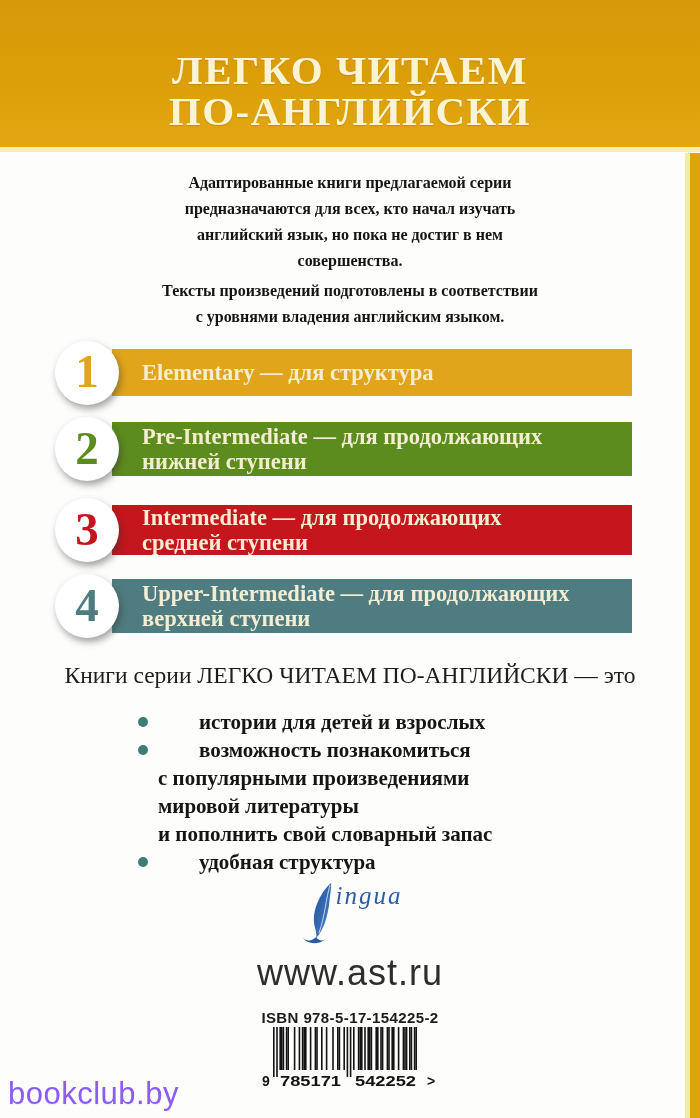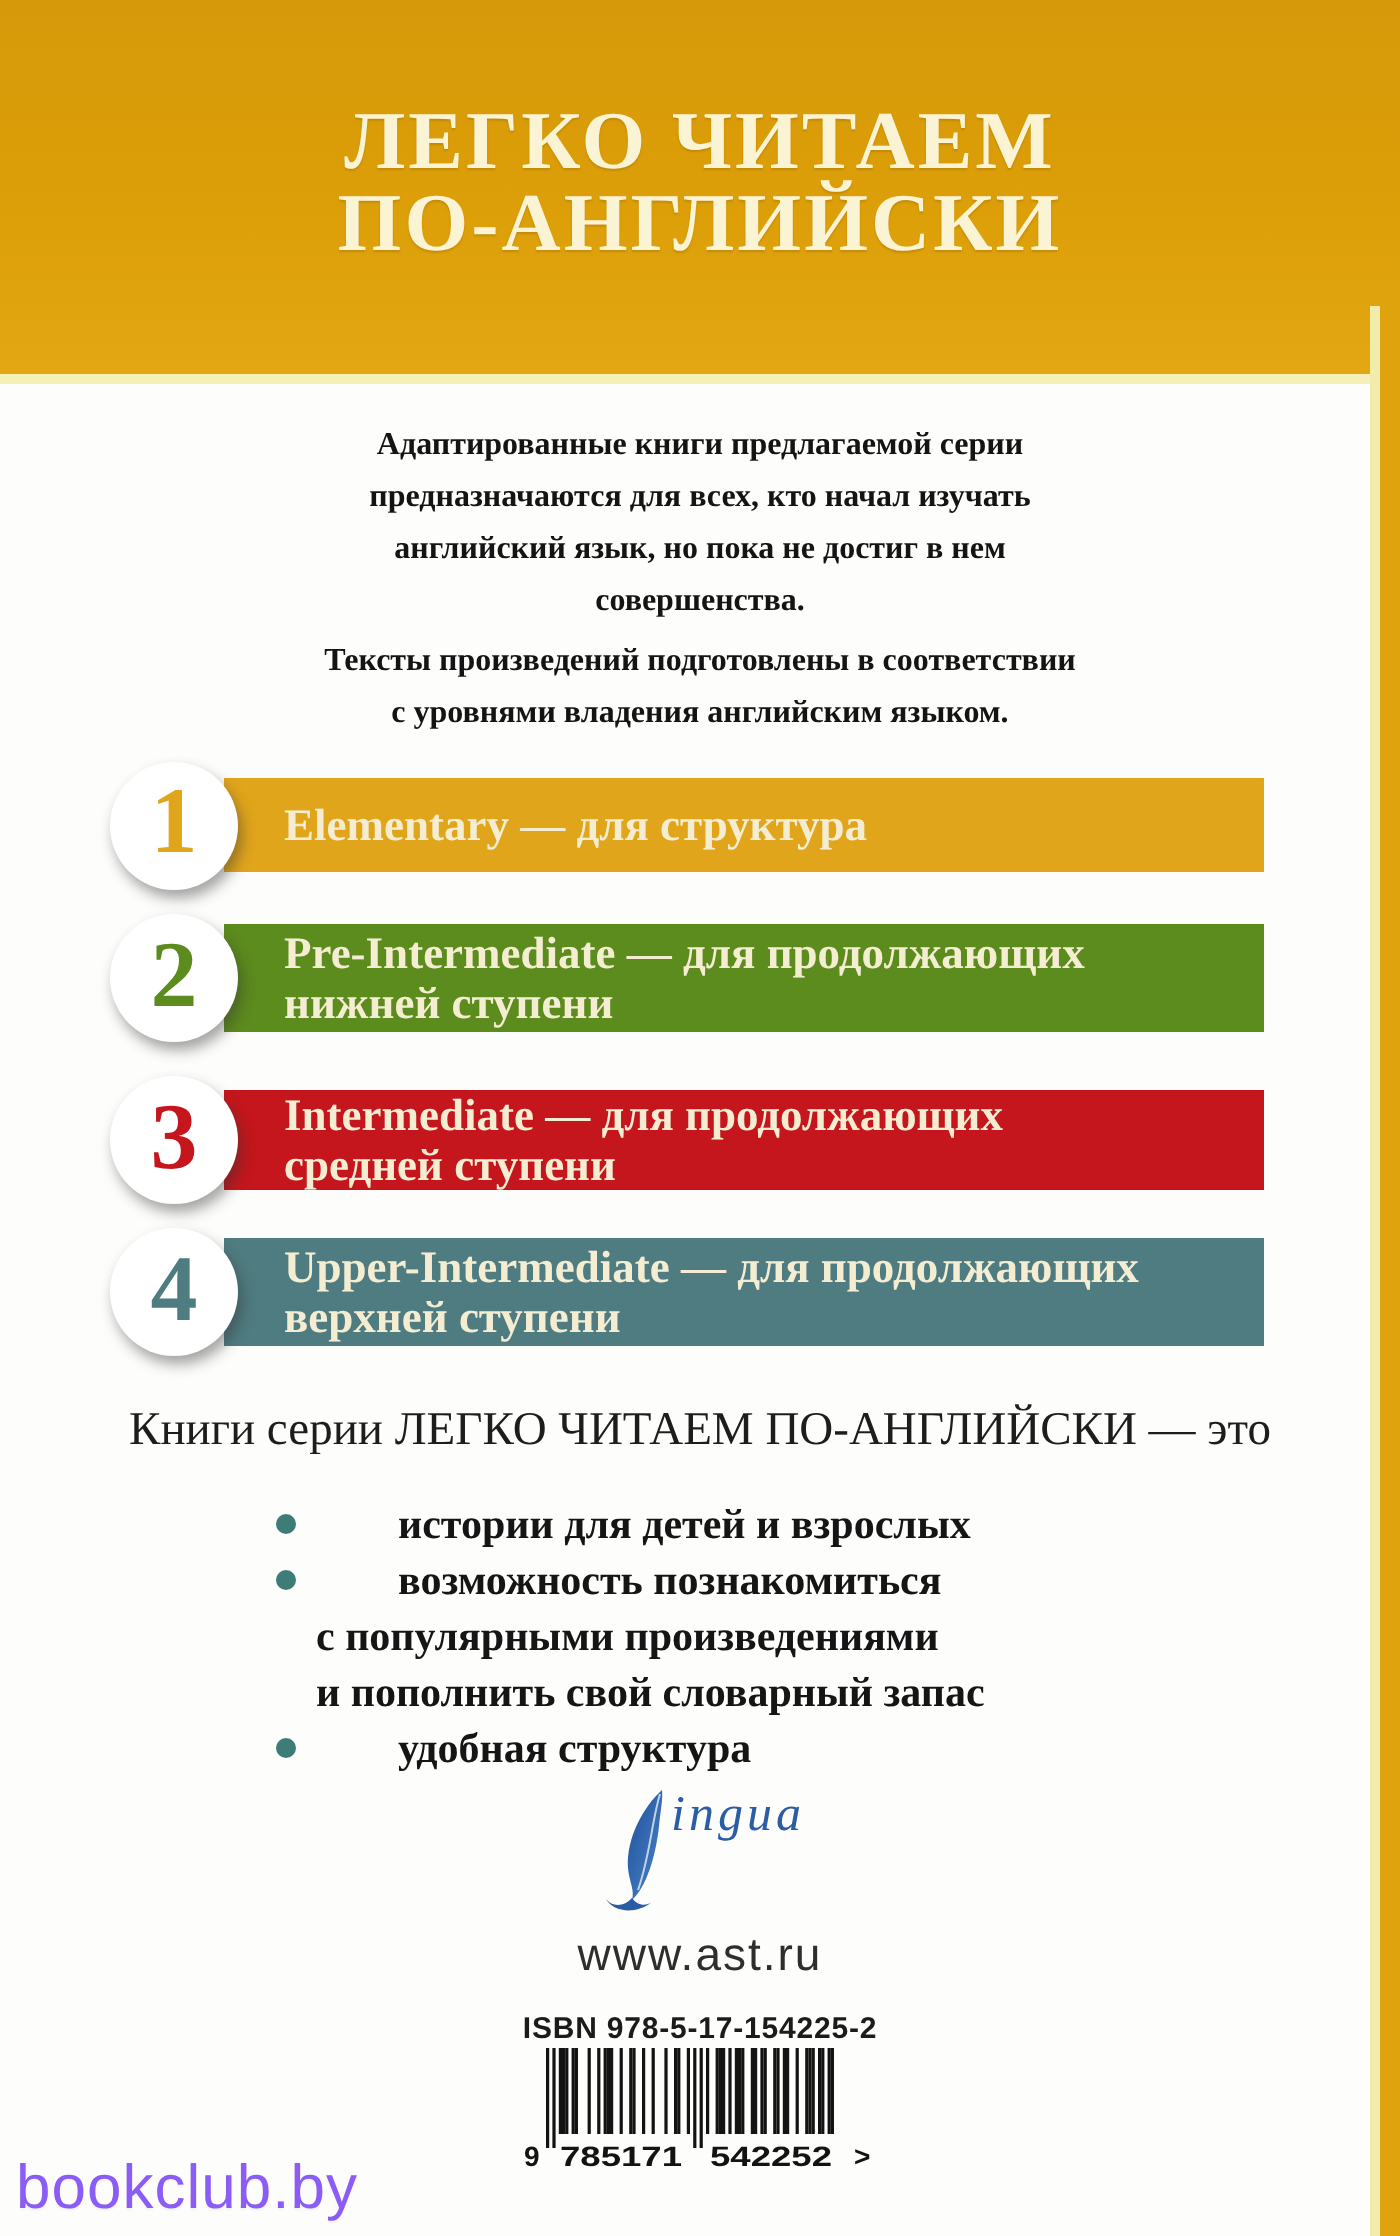--- a/index.html
+++ b/index.html
@@ -4,21 +4,21 @@
 <style>
   * { margin:0; padding:0; box-sizing:border-box; }
   html,body { background:#e9e9e9; }
   .page {
     position:relative; width:700px; height:1118px; margin:0 auto;
     background:#FDFDFB; overflow:hidden;
     font-family:"Liberation Serif", serif; color:#161616;
   }
   
   .cover-header {
-    height:192px; width:100%;
+    height:152px; width:100%;
     background:linear-gradient(180deg, #D6990A 0%, var(--gold,#DC9F08) 55%, #E2A713 100%);
     border-bottom:5px solid #F5EFБ8;
     border-bottom:5px solid #F5EFB8;
     text-align:center; padding-top:50px;
   }
   .cover-title {
     font-weight:bold; font-size:41px; line-height:41px;
     letter-spacing:1.5px; color:#FBF4D4;
     text-shadow:0 1px 1px rgba(150,100,0,.35);
   }
@@ -68,21 +68,21 @@
     background:var(--bullet,#3E7C78); margin-right:10px; align-self:center;
   }
   .feature-line.cont { padding-left:20px; }
   
   .logo-block { margin-top:6px; height:64px; display:flex; align-items:flex-start; justify-content:center; }
   .logo-script {
     font-family:"Liberation Serif", serif; font-style:italic;
     font-size:25px; color:#5A80BC; letter-spacing:2px;
     margin:0 0 8px -8px;
   }
-  .site-url { margin-top:6px; text-align:center; font-family:"Liberation Sans", sans-serif; font-size:23px; letter-spacing:1px; color:#2e2e2e; }
+  .site-url { margin-top:6px; text-align:center; font-family:"Liberation Sans", sans-serif; font-size:36px; letter-spacing:1px; color:#2e2e2e; }
   
   .isbn-block { margin-top:15px; text-align:center; }
   .isbn-label { font-family:"Liberation Sans", sans-serif; font-weight:bold; font-size:15px; letter-spacing:.4px; color:#1b1b1b; }
   .barcode-svg { display:block; margin:1px auto 0; }
   
   .watermark {
     position:absolute; left:8px; bottom:6px;
     font-family:"Liberation Sans", sans-serif; font-size:31px; letter-spacing:.5px;
     color:#8b5cf6; text-shadow:0 0 2px rgba(255,255,255,.95), 0 1px 1px #eee;
   }
@@ -162,20 +162,23 @@
       <li class="feature-line">
         <span class="dot"></span>
         <span>истории для детей и взрослых</span>
       </li>
       <li class="feature-line">
         <span class="dot"></span>
         <span>возможность познакомиться</span>
       </li>
       <li class="feature-line cont">
         <span>с популярными произведениями</span>
+      </li>
+      <li class="feature-line cont">
+        <span>мировой литературы</span>
       </li>
       <li class="feature-line cont">
         <span>и пополнить свой словарный запас</span>
       </li>
       <li class="feature-line">
         <span class="dot"></span>
         <span>удобная структура</span>
       </li>
     </ul>
 

